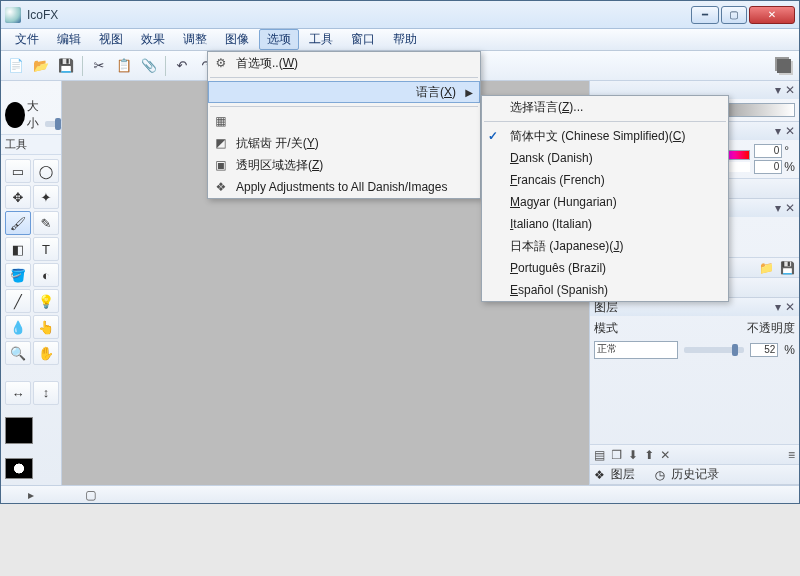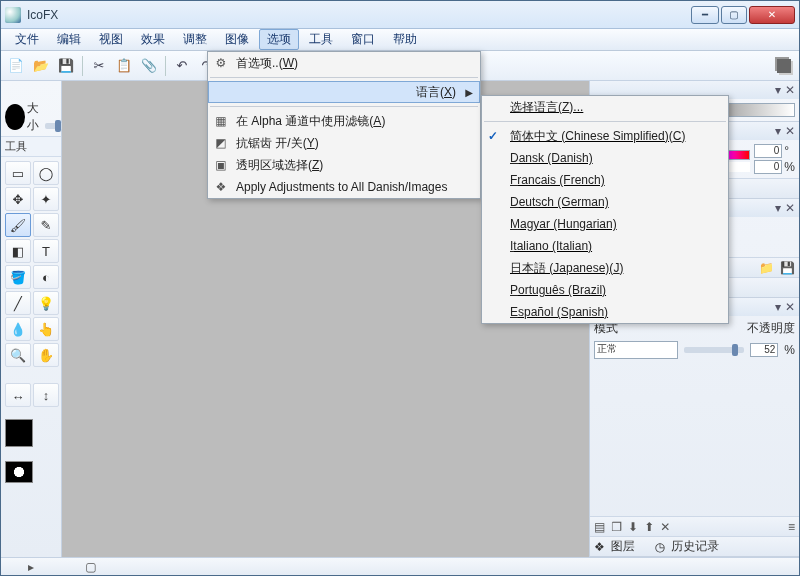--- a/index.html
+++ b/index.html
@@ -1,17 +1,17 @@
 <!DOCTYPE html>
 <html><head>
 <meta charset="utf-8">
 <style>
 * { box-sizing: border-box; margin: 0; padding: 0; font-family: "Microsoft YaHei", "Segoe UI", Tahoma, sans-serif; font-size: 12px; }
 body { background: #e8e8e8; overflow: hidden; }
-.window { width: 800px; height: 576px; background: #0c4a6e; border: 1px solid #4a6a8a; display: flex; flex-direction: column; position: relative; }
+.window { width: 800px; height: 504px; background: #0c4a6e; border: 1px solid #4a6a8a; display: flex; flex-direction: column; position: relative; }
 .titlebar { height: 28px; background: linear-gradient(#e9f1fb,#d7e7f9); display: flex; align-items: center; padding: 0 4px; border-bottom: 1px solid #a9c0db; }
 .titlebar .app-icon { width: 16px; height: 16px; background: radial-gradient(circle at 30% 30%, #fff, #9cc 60%, #369); border-radius: 2px; margin-right: 6px; }
 .titlebar .title { color: #2c3e50; flex:1; }
 .win-controls { display:flex; gap:2px; }
 .win-btn { width: 28px; height: 18px; border: 1px solid #5a7ca0; border-radius: 3px; background: linear-gradient(#f3f8fe,#cde0f6); display:flex; align-items:center; justify-content:center; font-size:10px; color:#314a66; }
 .win-btn.close { width:46px; background: linear-gradient(#f08080,#c43b3b); color:#fff; border-color:#8a2323; }
 .win-btn.max { width:26px; }
 .menubar { height: 22px; background: linear-gradient(#fafcff,#e3ecf7); display:flex; align-items:center; padding:0 6px; border-bottom:1px solid #bccadb; gap:2px; }
 .menu-item { padding: 2px 8px; color: #1a3a6e; cursor: default; }
 .menu-item.active { background:#d0e2f7; border:1px solid #7fa8d6; border-radius:2px; padding:1px 7px; }
@@ -54,21 +54,21 @@
 .panel-toolbar{height:20px;background:linear-gradient(#f0f4fa,#e2eaf4);display:flex;align-items:center;gap:6px;padding:0 4px;color:#555;border-top:1px solid #cdd8e7;}
 .dropdown { position:absolute; background:#f4f4f4; border:1px solid #9aa6b2; box-shadow:2px 2px 6px rgba(0,0,0,.25); }
 .dropdown .dd-item { height:22px; display:flex; align-items:center; padding:0 24px 0 28px; color:#222; white-space:nowrap; position:relative; }
 .dropdown .dd-item.hover { background:#d2e4fa; border:1px solid #7fa8d6; padding:0 23px 0 27px;justify-content:flex-end; }
 .dropdown .dd-sep { height:1px; background:#c7cdd6; margin:3px 2px; }
 .dropdown .dd-icon { position:absolute; left:4px; width:18px; text-align:center; font-size:12px; color:#555; }
 .dropdown .dd-arrow { position:absolute; right:6px; font-size:10px; color:#333; }
 .dropdown .dd-check { position:absolute; left:6px; color:#1560bd; font-weight:bold; }
 u{text-decoration:underline;}
 .dd-main{left:206px;top:50px;width:274px;}
-.dd-sub{left:480px;top:94px;width:248px;text-decoration:underline;}
+.dd-sub{left:480px;top:94px;width:248px;}
 .icon-stack{width:14px;height:14px;display:inline-block;background:linear-gradient(#666,#666);box-shadow:-2px -2px 0 #999, 2px 2px 0 #ccc;}
 </style>
 </head>
 <body>
 
 <div class="window">
 
   <div class="titlebar">
     <div class="app-icon"></div>
     <div class="title">IcoFX</div>
@@ -278,21 +278,20 @@
       <span>首选项..(<u>W</u>)</span>
     </div>
     <div class="dd-sep"></div>
     <div class="dd-item hover">
       <span>语言(<u>X</u>)</span>
       <span class="dd-arrow">▶</span>
     </div>
     <div class="dd-sep"></div>
     <div class="dd-item">
       <span class="dd-icon">▦</span>
-      <span>在 Alpha 通道中使用滤镜(<u>A</u>)</span>
     </div>
     <div class="dd-item">
       <span class="dd-icon">◩</span>
       <span>抗锯齿 开/关(<u>Y</u>)</span>
     </div>
     <div class="dd-item">
       <span class="dd-icon">▣</span>
       <span>透明区域选择(<u>Z</u>)</span>
     </div>
     <div class="dd-item">
@@ -310,23 +309,20 @@
         <span class="dd-check">✓</span>
         <span>简体中文 (Chinese Simplified)(<u>C</u>)</span>
       </div>
     <div class="dd-item">
         <span><u>D</u>ansk (Danish)</span>
       </div>
     <div class="dd-item">
         <span><u>F</u>rancais (French)</span>
       </div>
     <div class="dd-item">
-        <span><u>D</u>eutsch (German)</span>
-      </div>
-    <div class="dd-item">
         <span><u>M</u>agyar (Hungarian)</span>
       </div>
     <div class="dd-item">
         <span><u>I</u>taliano (Italian)</span>
       </div>
     <div class="dd-item">
         <span>日本語 (Japanese)(<u>J</u>)</span>
       </div>
     <div class="dd-item">
         <span><u>P</u>ortuguês (Brazil)</span>

